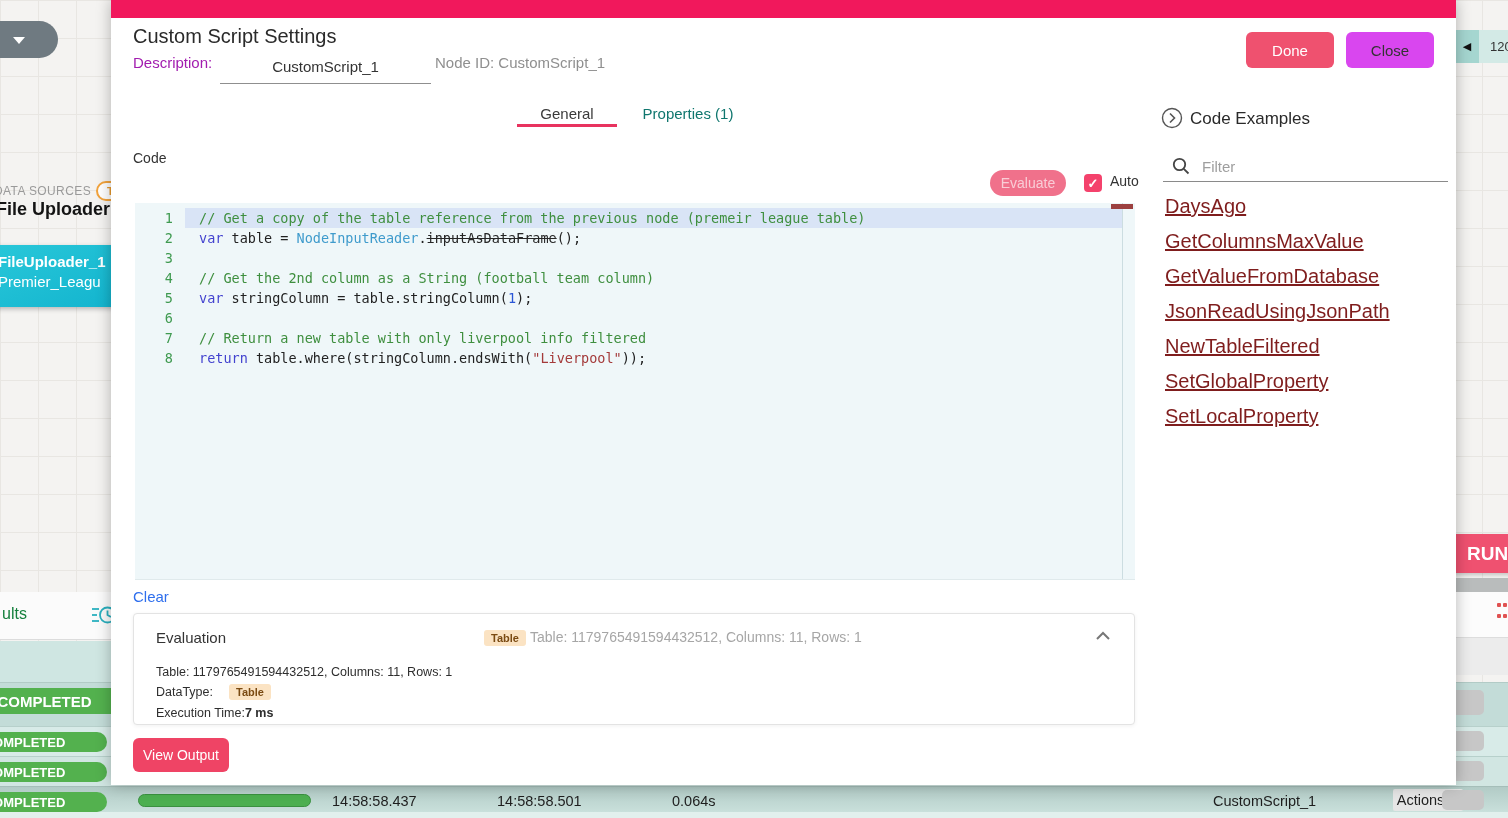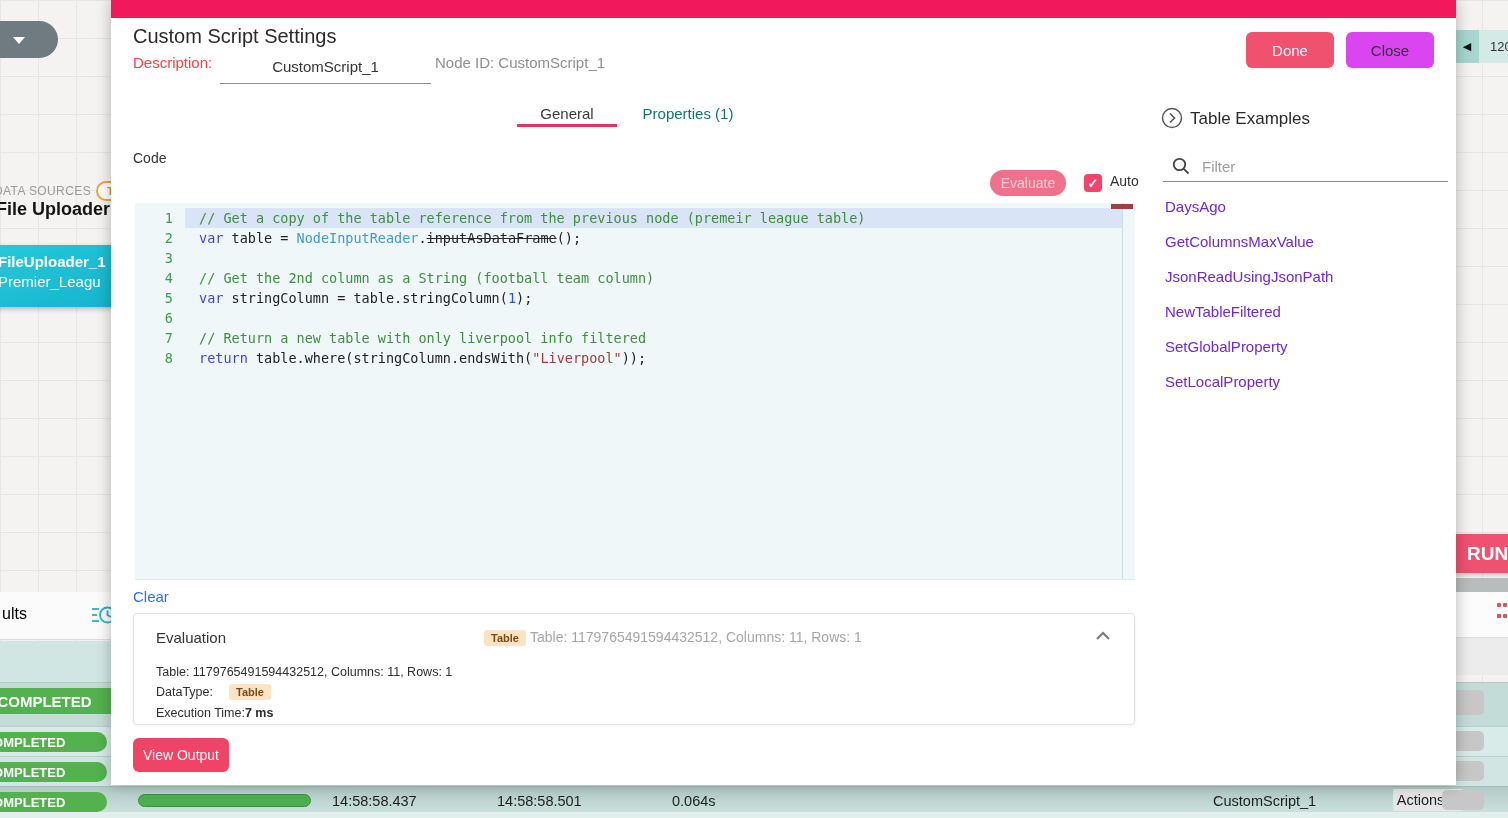--- a/index.html
+++ b/index.html
@@ -19,21 +19,21 @@
   .tr-badge { left:96px; top:181px; padding:2px 9px; border:2px solid #f2a33c; border-radius:10px;
               color:#e89a2e; font-size:11px; font-weight:bold; background:#fff; }
   .fu-label { left:-4px; top:199px; font-size:18px; font-weight:bold; color:#141414; }
   .node-card { left:-34px; top:245px; width:182px; height:62px; border-radius:6px;
                background:linear-gradient(155deg,#2bc9da,#10b2cd); color:#fff; padding:7px 0 0 32px;
                box-shadow:0 2px 5px rgba(0,0,0,.25); }
   .node-card .t1 { font-size:15px; font-weight:bold; line-height:20px; }
   .node-card .t2 { font-size:15px; line-height:20px; }
 
   .results-panel { left:0; top:592px; width:111px; height:48px; background:#fbfbfb; border-bottom:1px solid #dcdcdc; }
-  .results-label { position:absolute; left:2px; top:13px; font-size:16px; color:#000000; }
+  .results-label { position:absolute; left:2px; top:13px; font-size:16px; color:#15803d; }
   .history-icon { position:absolute; left:92px; top:12px; }
 
   .rowA { left:0; top:641px; width:111px; height:41px; background:#cfe6e2; }
   .row1 { left:0; top:682px; width:1508px; height:44px; background:#c3dcd8; border-top:1px solid #b2cbc6; }
   .row2 { left:0; top:726px; width:1508px; height:30px; background:#d8ebe8; border-top:1px solid #b7d0cb; }
   .row3 { left:0; top:756px; width:1508px; height:30px; background:#d1e6e2; border-top:1px solid #b7d0cb; }
   .row4 { left:0; top:786px; width:1508px; height:26px;
           background:linear-gradient(180deg,#b2cbc6,#c9e0db); border-top:1px solid #a5beb9; }
   .row-bottom-strip { left:0; top:812px; width:1508px; height:6px; background:#e2f0ed; }
 
@@ -60,21 +60,21 @@
              box-shadow:0 2px 4px rgba(0,0,0,.2); }
   .gray-bar { left:1456px; top:578px; width:52px; height:14px; background:#b9bcbc; }
   .right-panel { left:1456px; top:592px; width:52px; height:46px; background:#fcfcfc; border-bottom:1px solid #ddd; }
   .right-gray-zone { left:1456px; top:638px; width:52px; height:37px; background:#ececec; }
   .red-dot { position:absolute; width:4px; height:4px; background:#e05252; border-radius:1px; }
 
   
   .modal { left:111px; top:0; width:1345px; height:785px; background:#fff; box-shadow:0 0 14px rgba(0,0,0,.28); }
   .modal-topbar { position:absolute; left:0; top:0; width:100%; height:18px; background:#f1185c; }
   .modal-title { position:absolute; left:22px; top:25px; font-size:20px; color:#2a2a2a; }
-  .desc-label { position:absolute; left:22px; top:54px; font-size:15px; color:#ef4444; }
+  .desc-label { position:absolute; left:22px; top:54px; font-size:15px; color:#a21caf; }
   .desc-input { position:absolute; left:109px; top:50px; width:211px; height:34px; border:none;
                 border-bottom:1px solid #8f8f8f; font-size:15px; color:#333; text-align:center;
                 background:transparent; font-family:"Liberation Sans",sans-serif; }
   .node-id { position:absolute; left:324px; top:54px; font-size:15px; color:#8f8f8f; }
 
   .fs-icon { position:absolute; left:1109px; top:41px; width:17px; height:17px; }
   .fs-icon span { position:absolute; width:6px; height:6px; border:0 solid #ef3e68; }
   .fs-tl { left:0; top:0; border-left-width:2px; border-top-width:2px; }
   .fs-tr { right:0; top:0; border-right-width:2px; border-top-width:2px; }
   .fs-bl { left:0; bottom:0; border-left-width:2px; border-bottom-width:2px; }
@@ -133,21 +133,21 @@
 
   
   .ce-chevron { position:absolute; left:1050px; top:107px; }
   .ce-title { position:absolute; left:1079px; top:109px; font-size:17px; color:#2a2a2a; }
   .ce-search-icon { position:absolute; left:1061px; top:157px; }
   .ce-filter { position:absolute; left:1091px; top:152px; width:246px; height:28px; border:none; background:transparent;
                font-size:15px; color:#333; font-family:"Liberation Sans",sans-serif; }
   .ce-filter::placeholder { color:#9e9e9e; }
   .ce-underline { position:absolute; left:1052px; top:181px; width:285px; height:1px; background:#8a8a8a; }
   .ce-list { position:absolute; left:1054px; top:189px; width:280px; }
-  .example-item { height:35px; display:flex; align-items:center; font-size:15px; color:#6d28d9; cursor:pointer; }
+  .example-item { height:35px; display:flex; align-items:center; font-size:20px; color:#7f1d1d; cursor:pointer;text-decoration:underline; }
 </style>
 </head>
 <body>
 
 <div class="abs pill-btn">
   <span class="pill-caret"></span>
 </div>
 <div class="abs ds-label">DATA SOURCES</div>
 <div class="abs tr-badge">TR</div>
 <div class="abs fu-label">File Uploader</div>
@@ -296,30 +296,31 @@
   </div>
 
   <button class="view-output-btn">View Output</button>
 
   <span class="ce-chevron">
     <svg width="22" height="22" viewBox="0 0 22 22">
       <circle cx="11" cy="11" r="9.5" fill="none" stroke="#555" stroke-width="1.4"></circle>
       <polyline points="9,6.5 13.5,11 9,15.5" fill="none" stroke="#555" stroke-width="1.6"></polyline>
     </svg>
   </span>
-  <div class="ce-title">Table Examples</div>
+  <div class="ce-title">Code Examples</div>
   <span class="ce-search-icon">
     <svg width="18" height="18" viewBox="0 0 18 18">
       <circle cx="7.5" cy="7.5" r="5.7" fill="none" stroke="#444" stroke-width="1.8"></circle>
       <line x1="11.8" y1="11.8" x2="16.5" y2="16.5" stroke="#444" stroke-width="1.8"></line>
     </svg>
   </span>
   <input class="ce-filter" placeholder="Filter" style="">
   <div class="ce-underline"></div>
   <div class="ce-list">
       <div class="example-item">DaysAgo</div>
       <div class="example-item">GetColumnsMaxValue</div>
+      <div class="example-item">GetValueFromDatabase</div>
       <div class="example-item">JsonReadUsingJsonPath</div>
       <div class="example-item">NewTableFiltered</div>
       <div class="example-item">SetGlobalProperty</div>
       <div class="example-item">SetLocalProperty</div>
     </div>
 </div>
 
 </body></html>

